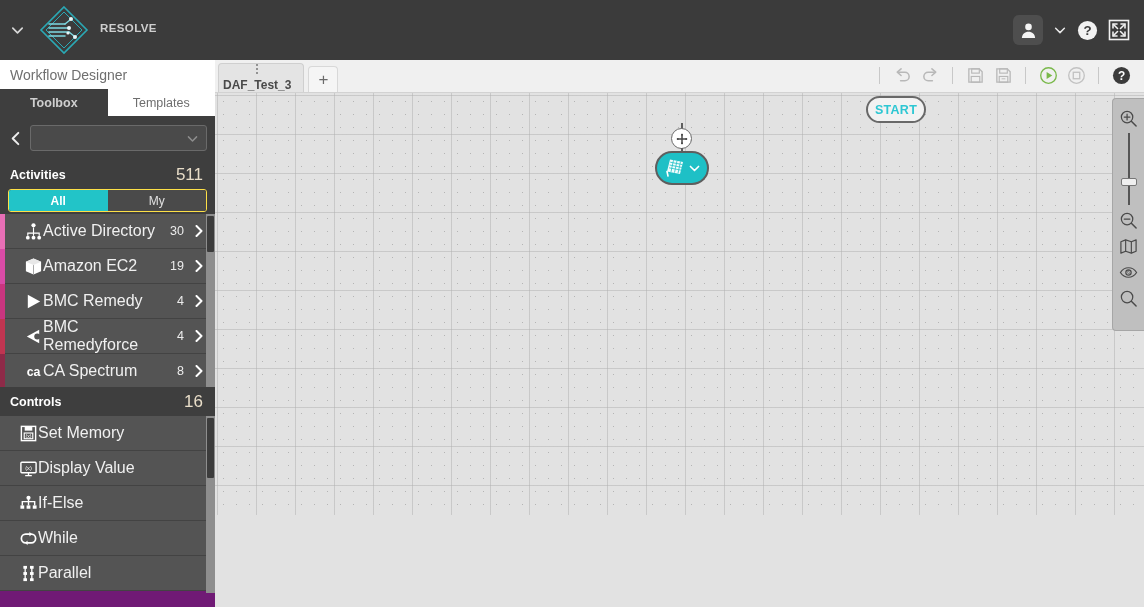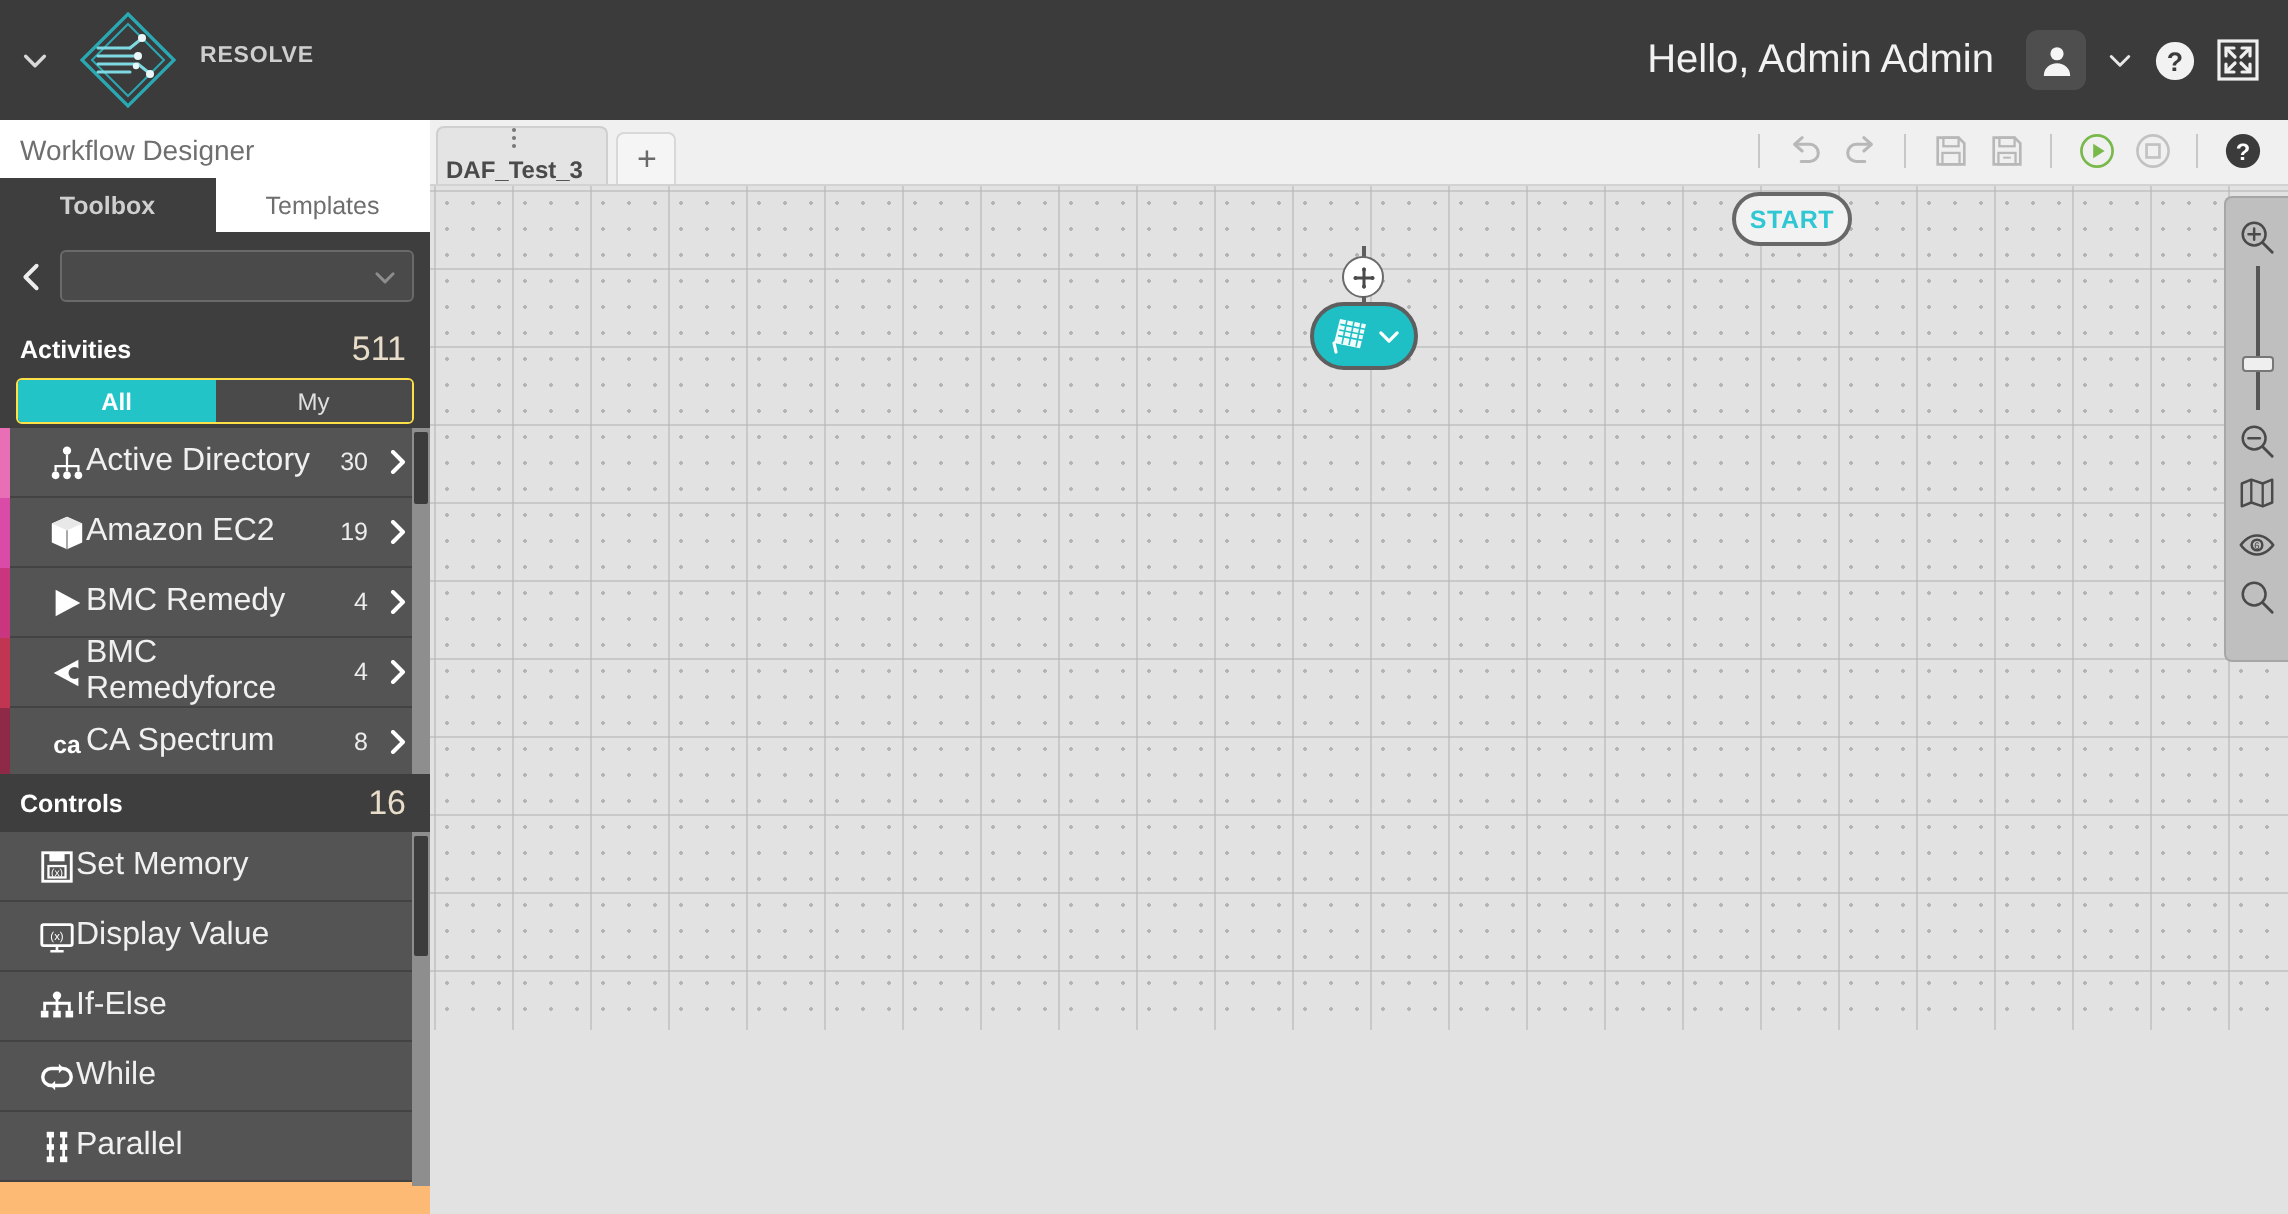--- a/index.html
+++ b/index.html
@@ -43,21 +43,21 @@
   #avatar-btn svg { width: 17px; height: 17px; fill: #f5f5f5; }
   .hdr-chev { color: #e8e8e8; cursor: pointer; display: flex; align-items: center; }
   .hdr-chev svg { width: 14px; height: 14px; }
   .hdr-icon { cursor: pointer; display: flex; align-items: center; justify-content: center; }
   #help-icon svg { width: 21px; height: 21px; }
   #fullscreen-icon svg { width: 22px; height: 22px; }
 
   
   #left-panel {
     position: absolute; top: 60px; left: 0; width: 215px; height: 547px;
-    background: #fdba74;
+    background: #701a75;
   }
   #wd-title {
     height: 29px; background: #ffffff; color: #6f6f6f; font-size: 14px;
     display: flex; align-items: center; padding-left: 10px;
   }
   #tabs-row { display: flex; height: 27px; background: #ffffff; }
   .panel-tab {
     flex: 1; display: flex; align-items: center; justify-content: center;
     font-size: 12.5px; cursor: pointer;
   }
@@ -247,21 +247,20 @@
           <circle cx="30" cy="29" r="1.6"></circle>
             <circle cx="37" cy="33" r="2"></circle>
         </g>
       </svg>
       <div id="brand-text">
         <span class="brand-resolve">RESOLVE</span>
       </div>
     </div>
 
     <div id="hdr-right">
-      <div id="greeting">Hello, Admin Admin</div>
       <div id="avatar-btn">
         <svg viewBox="0 0 16 16">
             <circle cx="8" cy="4.6" r="3.1"></circle>
             <path d="M1.8 15c0-3.6 2.8-5.9 6.2-5.9s6.2 2.3 6.2 5.9z"></path>
           </svg>
       </div>
       <div class="hdr-chev">
         <svg viewBox="0 0 16 16">
             <path d="M3 6l5 5 5-5" stroke="#e8e8e8" stroke-width="1.7" fill="none" stroke-linecap="round" stroke-linejoin="round"></path>
           </svg>

